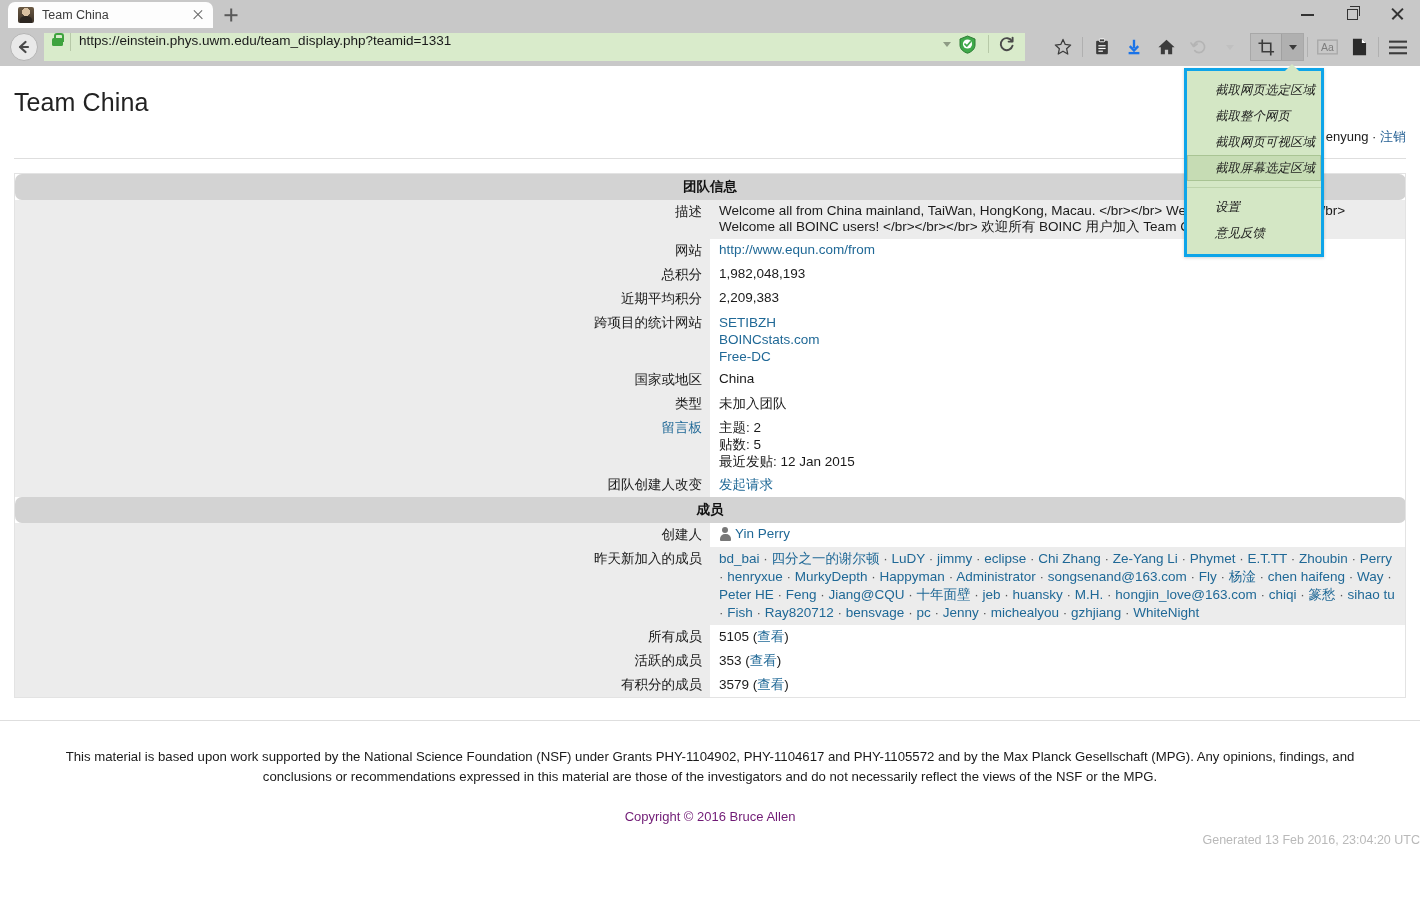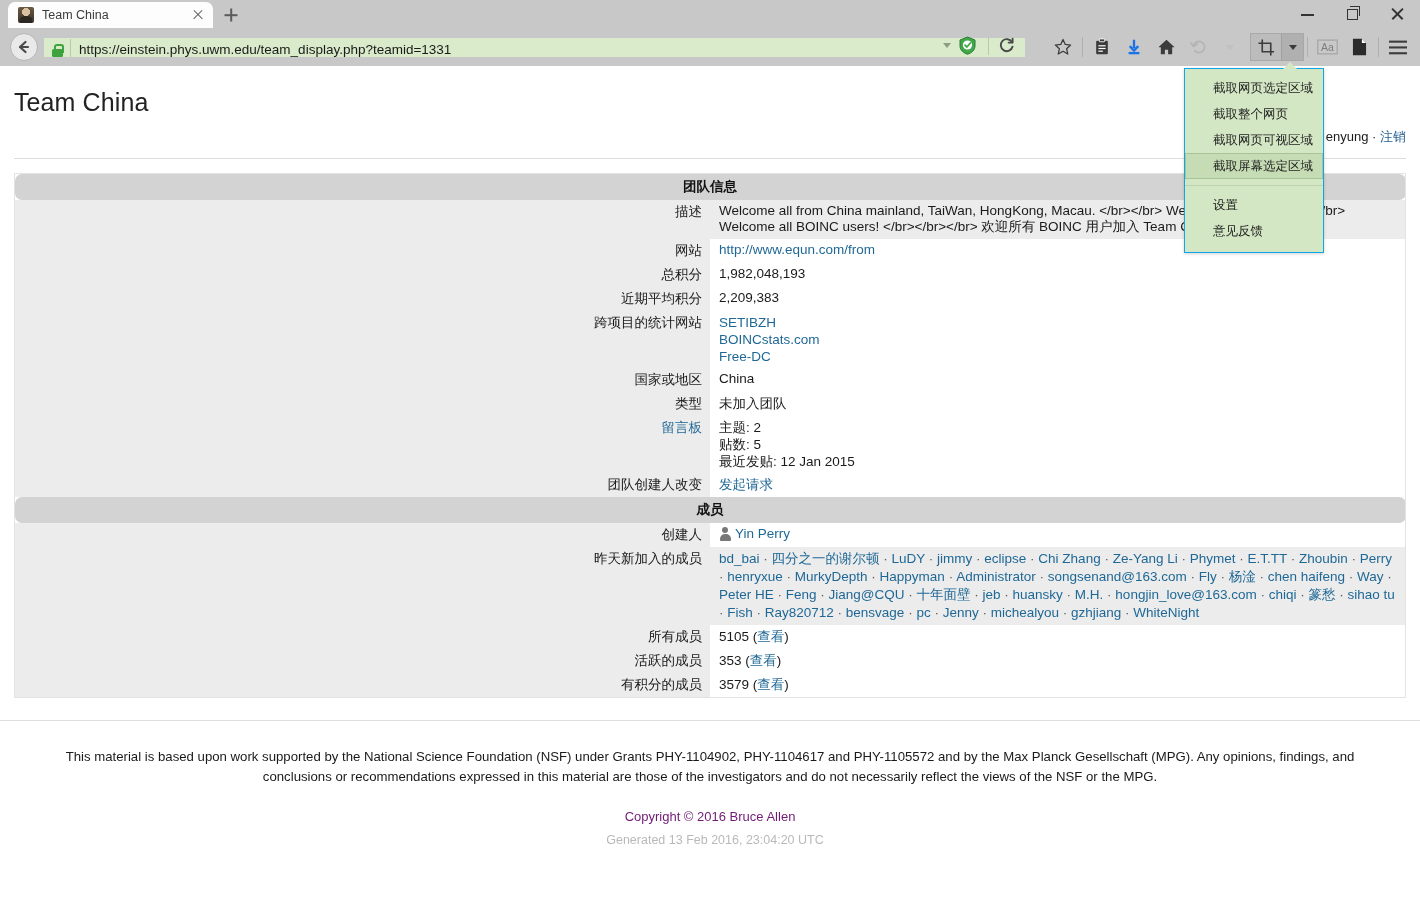--- a/index.html
+++ b/index.html
@@ -119,24 +119,24 @@
     border-radius: 50%;
     border: 1px solid #b4b4b4;
     background: #e9e9e9;
     display: flex; align-items: center; justify-content: center;
     margin-right: 6px;
     margin-left: 4px;
     flex: 0 0 28px;
   }
   .urlbar {
     flex: 1 1 auto;
-    height: 19px;
+    height: 28px;
     background: #d9ebcb;
     display: flex;
-    align-items: flex-end;
+    align-items: flex-start;
     padding: 0 4px 0 8px;
     min-width: 0;
   }
   .lock {
     width: 11px; height: 13px;
     position: relative; flex: 0 0 11px; margin-right: 7px;
   }
   .lock::before {
     content:""; position:absolute; left:0; bottom:0; width:11px; height:8px;
     background:#3ea33e; border-radius:1.5px;
@@ -187,24 +187,25 @@
     width:0;height:0;border-left:4.5px solid transparent;border-right:4.5px solid transparent;
     border-top:5px solid #3a3a3a;
   }
 
   
   .capture-menu {
     position: absolute;
     left: 1184px; top: 68px;
     width: 140px;
     background: #d4e7c5;
-    border: 1px solid #0ea5e9;
+    border: 3px solid #0ea5e9;
     z-index: 50;
     padding: 6px 0 8px 0;
     box-shadow: 0 1px 3px rgba(0,0,0,0.18);
+    font-style: italic;
   }
   .capture-menu::before {
     content:"";
     position:absolute; top:-7px; left: 98px;
     width:0;height:0;
     border-left:7px solid transparent;border-right:7px solid transparent;
     border-bottom:7px solid #d4e7c5;
   }
   .cm-item {
     font-size: 12.5px;
@@ -299,21 +300,21 @@
   }
   .footer-nav { font-size: 13px; color: #333; }
   .footer-nav a { color:#1f6896; }
   .footer-note {
     font-size: 13.2px; color:#1a1a1a;
     max-width: 1380px; margin: 8px auto 0 auto; line-height: 20px;
     padding: 0 18px;
   }
   .copyright { font-size: 13px; color:#701a75; margin-top: 22px; }
   .generated {
-    font-size: 12.5px; color:#b9b9b9; text-align:center;
+    font-size: 12.5px; color:#b9b9b9; text-align:right;
     padding-left: 10px; margin-top: 9px;
   }
 </style>
 </head>
 <body>
 
 <div class="browser-chrome">
 
   <div class="titlebar">
     <div class="tabstrip">

